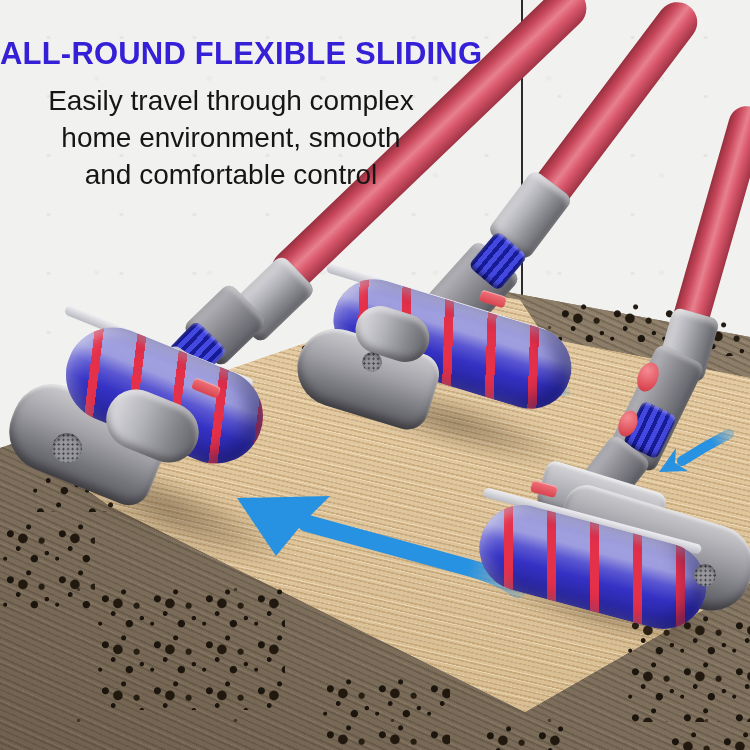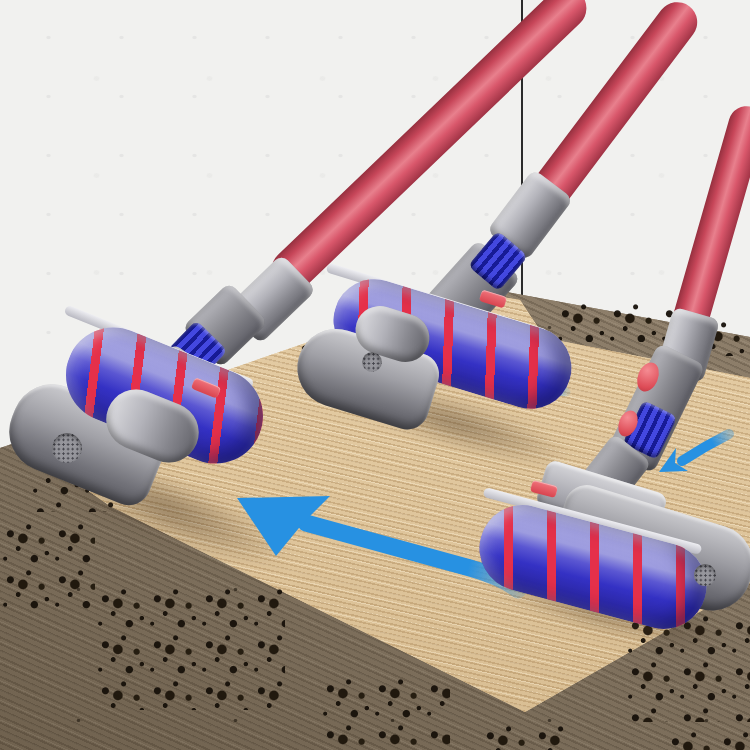--- a/index.html
+++ b/index.html
@@ -187,14 +187,22 @@
     <div class="part redbtn" style="left:638px;top:362px;width:20px;height:30px;transform:rotate(22deg);"></div>
     <div class="part redbtn" style="left:619px;top:410px;width:18px;height:27px;transform:rotate(22deg);"></div>
     <div class="part plate" style="left:539px;top:476px;width:125px;height:48px;transform:rotate(17deg);"></div>
     <div class="part bodybar-r" style="left:555px;top:507px;width:200px;height:86px;transform:rotate(17deg);"></div>
     <div class="part strip" style="left:480px;top:516px;width:225px;height:10px;transform:rotate(15deg);"></div>
     <div class="part roller" style="left:477px;top:524px;width:232px;height:86px;transform:rotate(15deg);"></div>
     <div class="part dots" style="left:694px;top:564px;width:22px;height:22px;"></div>
     <div class="part redtab" style="left:531px;top:483px;width:26px;height:12px;transform:rotate(15deg);"></div>
   </div>
 
+  <div class="abs header">
+    <div class="title">ALL-ROUND FLEXIBLE SLIDING</div>
+    <div class="subtitle">
+      <div>Easily travel through complex</div>
+      <div>home environment, smooth</div>
+      <div>and comfortable control</div>
+    </div>
+  </div>
 
 </div>
 
 </body></html>

